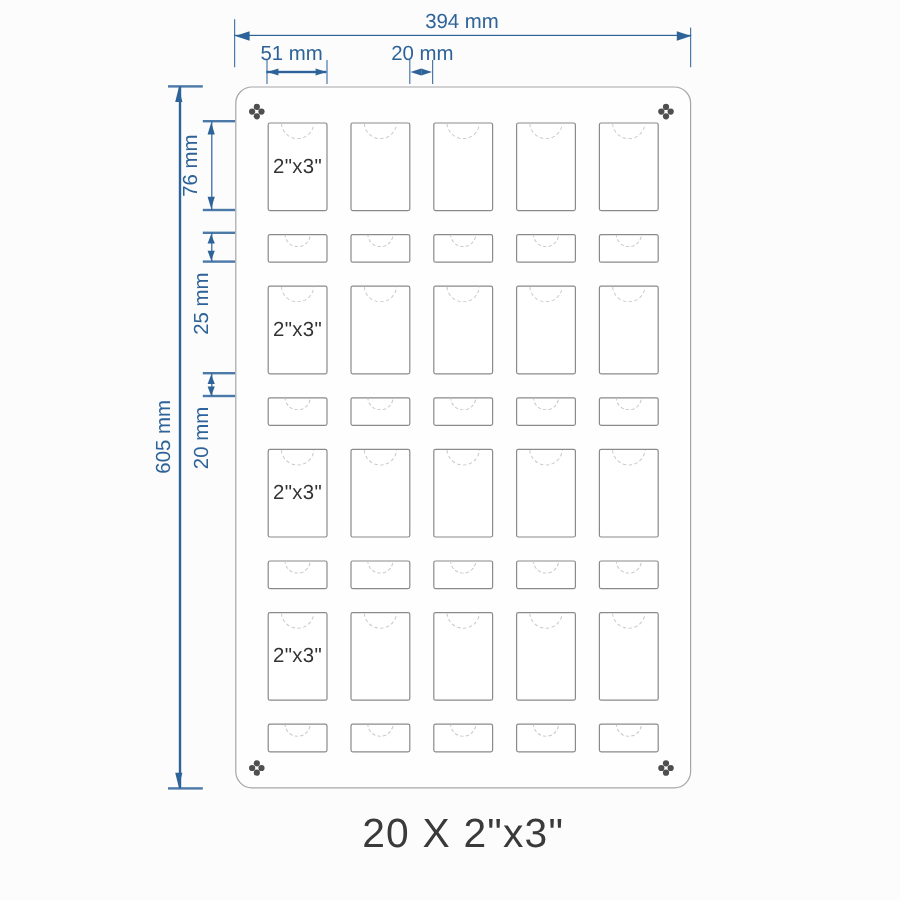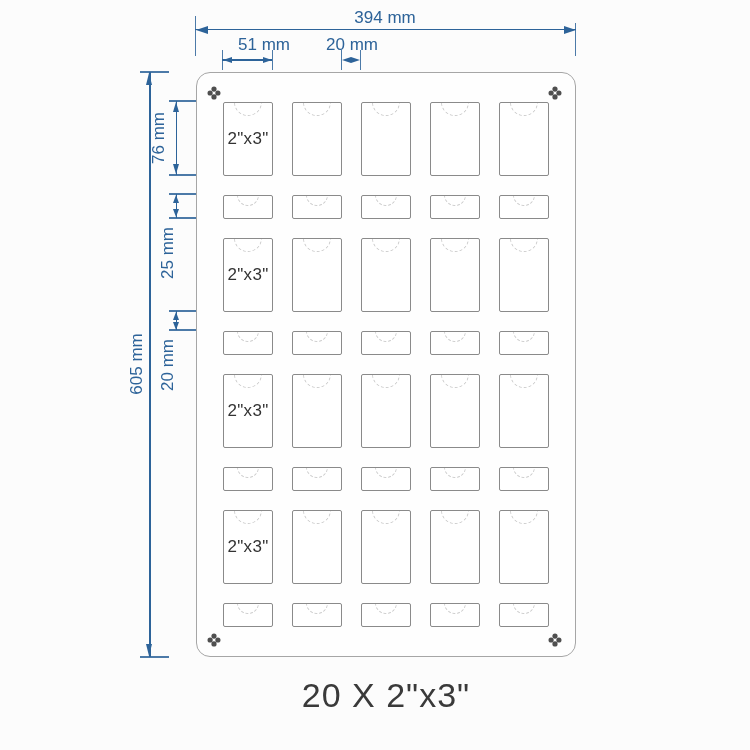--- a/index.html
+++ b/index.html
@@ -57,21 +57,21 @@
     <i class="arr" style="left:564px;top:25.6px;border-top:4px solid transparent;border-bottom:4px solid transparent;border-left:12px solid var(--dimension,#2d6399)"></i>
     <span class="dlab" style="left:385px;top:18px">394 mm</span>
   </div>
 
   <div>
     <i class="tickv" style="left:222px;top:50px;height:20px"></i>
     <i class="tickv" style="left:272px;top:50px;height:20px"></i>
     <i class="hline" style="left:222px;top:59.4px;width:50px"></i>
     <i class="arr" style="left:223px;top:56.9px;border-top:3.2px solid transparent;border-bottom:3.2px solid transparent;border-right:9px solid var(--dimension,#2d6399)"></i>
     <i class="arr" style="left:263px;top:56.9px;border-top:3.2px solid transparent;border-bottom:3.2px solid transparent;border-left:9px solid var(--dimension,#2d6399)"></i>
-    <span class="dlab" style="left:264px;top:45px">51 mm</span>
+    <span class="dlab" style="left:243px;top:45px">51 mm</span>
   </div>
 
   <div>
     <i class="tickv" style="left:341px;top:50px;height:20px"></i>
     <i class="tickv" style="left:360px;top:50px;height:20px"></i>
     <i class="arr" style="left:342px;top:56.9px;border-top:3.2px solid transparent;border-bottom:3.2px solid transparent;border-right:9px solid var(--dimension,#2d6399)"></i>
     <i class="arr" style="left:351px;top:56.9px;border-top:3.2px solid transparent;border-bottom:3.2px solid transparent;border-left:9px solid var(--dimension,#2d6399)"></i>
     <span class="dlab" style="left:352px;top:45px">20 mm</span>
   </div>
 

